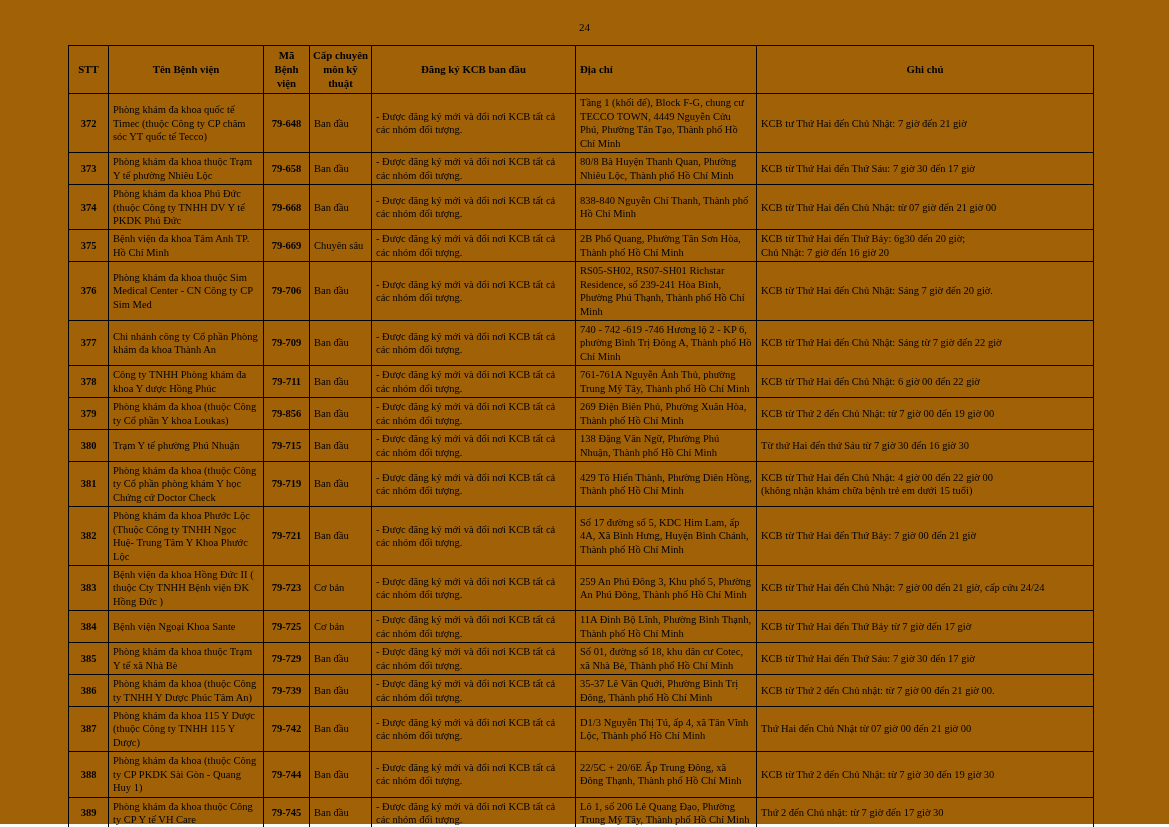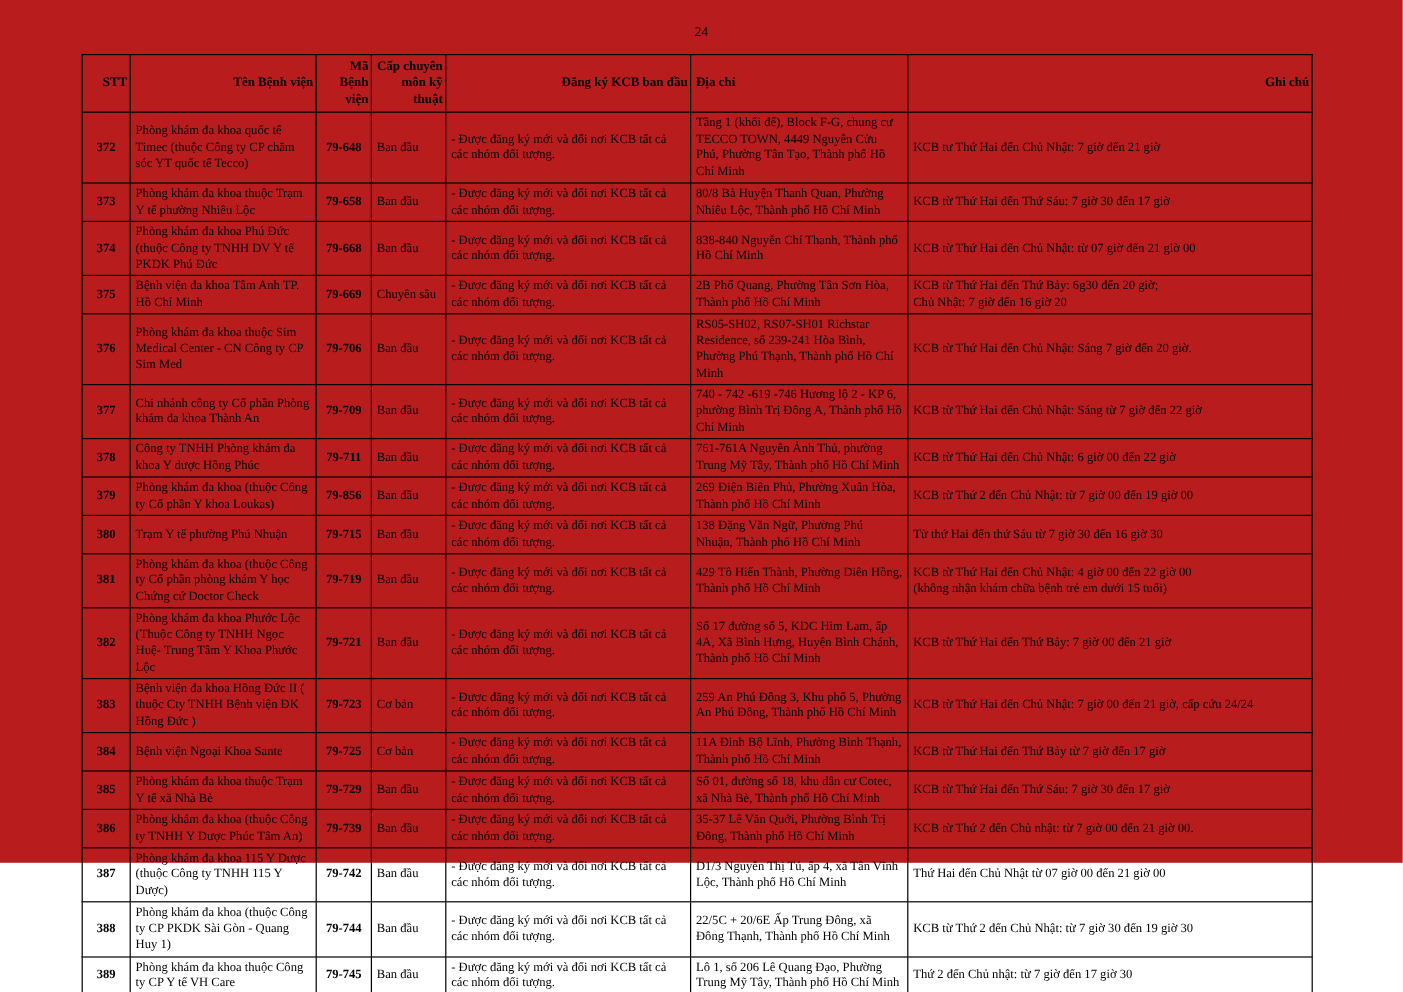--- a/index.html
+++ b/index.html
@@ -8,22 +8,22 @@
     background: #ffffff;
     width: 1169px;
     height: 827px;
     font-family: "Liberation Serif", "DejaVu Serif", serif;
     color: #000;
     overflow: hidden;
   }
   .page {
     position: relative;
     width: 1169px;
-    height: 719px;
-    background: #b91c1c;
+    height: 824px;
+    background: #a16207;
   }
   .page-number {
     text-align: center;
     padding-top: 22px;
     font-size: 11px;
     line-height: 1;
   }
   table.hospital-table {
     border-collapse: collapse;
     table-layout: fixed;
@@ -36,21 +36,21 @@
     font-size: 10.5px;
     line-height: 1.28;
     padding: 2px 4px;
     vertical-align: middle;
     text-align: left;
     white-space: pre-line;
     word-wrap: break-word;
   }
   .hospital-table th {
     font-weight: bold;
-    text-align: right;
+    text-align: center;
     font-size: 10.8px;
     padding: 3px 2px;
     white-space: normal;
   }
   .hospital-table th.h-address {
     text-align: left;
     padding-left: 4px;
   }
   .hospital-table td.c-center {
     text-align: center;

